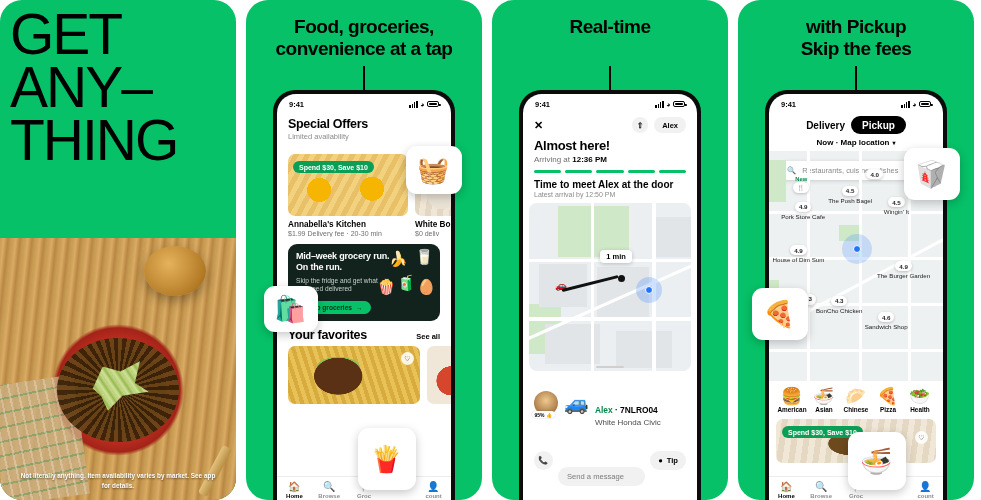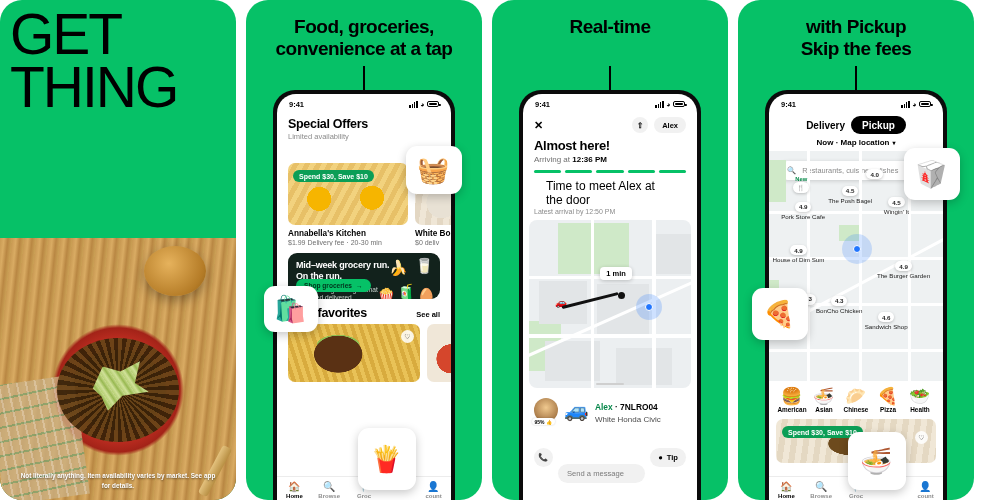--- a/index.html
+++ b/index.html
@@ -153,21 +153,21 @@
   .batt::after { content:""; position:absolute; left:1px; top:1px; bottom:1px; right:1px; background:#000; border-radius:1px; }
   .batt::before { content:""; position:absolute; right:-2.5px; top:1.7px; width:1.3px; height:2.4px; background:#000; border-radius:0 1px 1px 0; }
 
   
   .addr-row {
     height: 17px; display: flex; align-items: center; justify-content: center;
     font-size: 8px; font-weight: 700; color: #000; gap: 3px;
   }
   .chev { font-size: 6px; }
   .sec-title { font-size: 12.5px; font-weight: 700; padding: 6px 11px 0; letter-spacing: -.3px; }
-  .sec-sub { font-size: 7.5px; color: #8b8b8b; padding: 1px 11px 22px; }
+  .sec-sub { font-size: 7.5px; color: #8b8b8b; padding: 1px 11px 13px; }
   .offers-row { display: flex; gap: 7px; padding: 0 11px; }
   .offer-card { flex: 0 0 auto; width: 120px; }
   .offer-card.narrow { width: 56px; }
   .offer-img {
     position: relative; height: 62px; border-radius: 7px; overflow: hidden;
     background:
       radial-gradient(circle 13px at 26% 58%, #f6b500 0 92%, rgba(0,0,0,0) 93%),
       radial-gradient(circle 13px at 70% 56%, #f6b500 0 92%, rgba(0,0,0,0) 93%),
       repeating-linear-gradient(118deg, #f2d27e 0 5px, #e7c067 5px 10px),
       #e9e2d3;
@@ -184,21 +184,21 @@
     font-size: 7px; font-weight: 700;
     padding: 2.5px 6px; border-radius: 11px;
     white-space: nowrap;
   }
   .offer-badge.greenlight { background:#0b9e56; }
   .offer-name { font-size: 8.2px; font-weight: 700; padding-top: 4px; white-space: nowrap; overflow: hidden; }
   .offer-meta { font-size: 7px; color: #6f6f6f; padding-top: 1px; white-space: nowrap; overflow: hidden; }
 
   .promo {
     margin: 7px 11px 0;
-    height: 46px; border-radius: 9px;
+    height: 77px; border-radius: 9px;
     background: #12221c;
     position: relative; overflow: hidden;
     padding: 7px 8px;
     color: #fff;
   }
   .promo-h { font-size: 9px; font-weight: 700; line-height: 1.25; letter-spacing: -.2px; }
   .promo-p { font-size: 6.6px; color: #c9d4cf; line-height: 1.3; padding-top: 3px; width: 62%; }
   .promo-btn {
     position: absolute; left: 8px; bottom: 7px;
     background: #06C167; color: #062; color: #00331c;
@@ -259,21 +259,21 @@
     display: flex; align-items: center; justify-content: center;
     font-size: 7.5px; font-weight: 700; color: #000;
   }
   .circ-btn.icon { width: 16px; }
   .circ-btn.text { padding: 0 8px; }
   .trk-title { font-size: 13px; font-weight: 700; padding: 5px 11px 0; letter-spacing: -.3px; }
   .trk-eta { font-size: 8px; color: #6f6f6f; padding: 2px 11px 0; }
   .trk-eta b { color: #000; }
   .progress { display: flex; gap: 4px; padding: 6px 11px 0; }
   .progress i { flex: 1; height: 2.6px; border-radius: 2px; background: #06C167; display: block; }
-  .trk-note { font-size: 12px; font-weight: 400; padding: 6px 23px 0; }
+  .trk-note { font-size: 10px; font-weight: 700; padding: 6px 11px 0; }
   .trk-note2 { font-size: 7px; color: #8b8b8b; padding: 1.5px 11px 5px; }
 
   .map {
     position: relative; height: 168px; margin: 0 6px; border-radius: 8px; overflow: hidden;
     background: #eceff1;
   }
   .map .park { position: absolute; left: 18%; top: 2%; width: 44%; height: 30%; background: #cfe9c8; }
   .map .park2 { position: absolute; left: -6%; top: 60%; width: 26%; height: 30%; background: #cfe9c8; }
   .map .blk { position: absolute; background: #e2e5e7; }
   .map .rd { position: absolute; background: #ffffff; }
@@ -296,21 +296,21 @@
     background: radial-gradient(circle at 50% 40%, #f0c98f, #8c5a2b);
     position: relative; flex: 0 0 auto;
   }
   .avatar .score {
     position: absolute; bottom: -3px; left: -2px;
     background: #fff; border-radius: 7px;
     font-size: 5px; font-weight: 700; padding: 0.5px 2.5px;
     box-shadow: 0 0 2px rgba(0,0,0,.2); white-space: nowrap;
   }
   .car-img { font-size: 20px; line-height: 1; }
-  .driver-txt { line-height: 1.25; }
+  .driver-txt { line-height: 1.25; margin-top: 20px; }
   .driver-name { font-size: 8.4px; font-weight: 700; }
   .driver-name .g { color: #06874a; }
   .driver-car { font-size: 8px; color: #4d4d4d; }
   .msg-row { display: flex; align-items: center; gap: 5px; padding: 7px 11px 0; }
   .pill { background: #f1f1f1; border-radius: 14px; height: 19px; display:flex; align-items:center; }
   .pill.round { width: 19px; justify-content: center; font-size: 8px; }
   .pill.grow { flex: 1; padding: 0 9px; font-size: 7.6px; color: #7a7a7a; margin-top: 32px; }
   .pill.tip { padding: 0 8px; gap: 4px; font-size: 7.6px; font-weight: 700; }
 
   
@@ -367,20 +367,21 @@
   }
 </style>
 </head>
 <body>
 
 <div class="gallery">
 
   <div class="panel">
     <div class="hero-type">
       <div>GET</div>
+      <div>ANY–</div>
       <div>THING</div>
     </div>
     <div class="hero-photo">
       <div class="napkin"></div>
       <div class="glass"></div>
       <div class="noodles"></div>
       <div class="greens"></div>
       <div class="chopsticks"></div>
     </div>
     <div class="hero-disclaimer">Not literally anything. Item availability varies by market. See app for details.</div>

